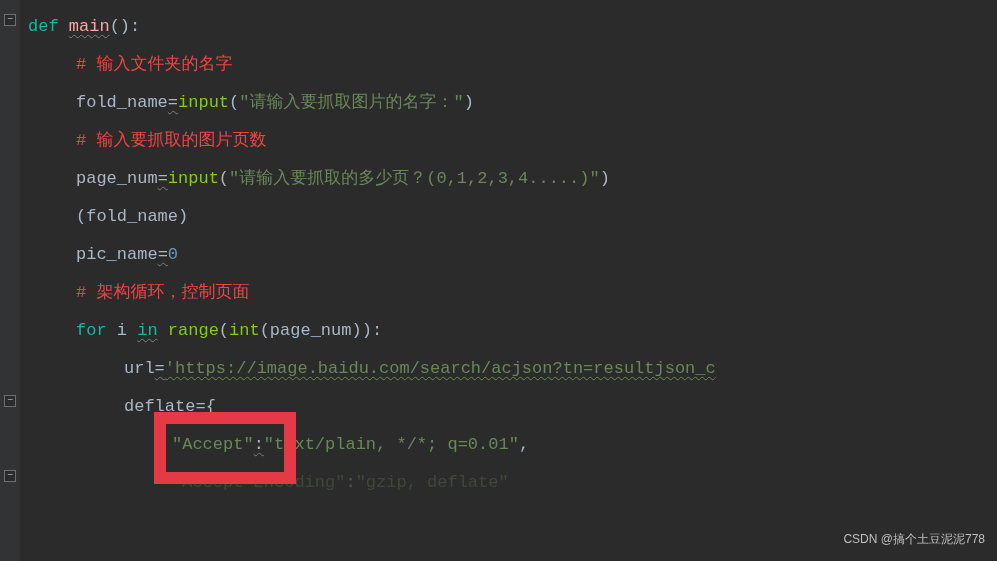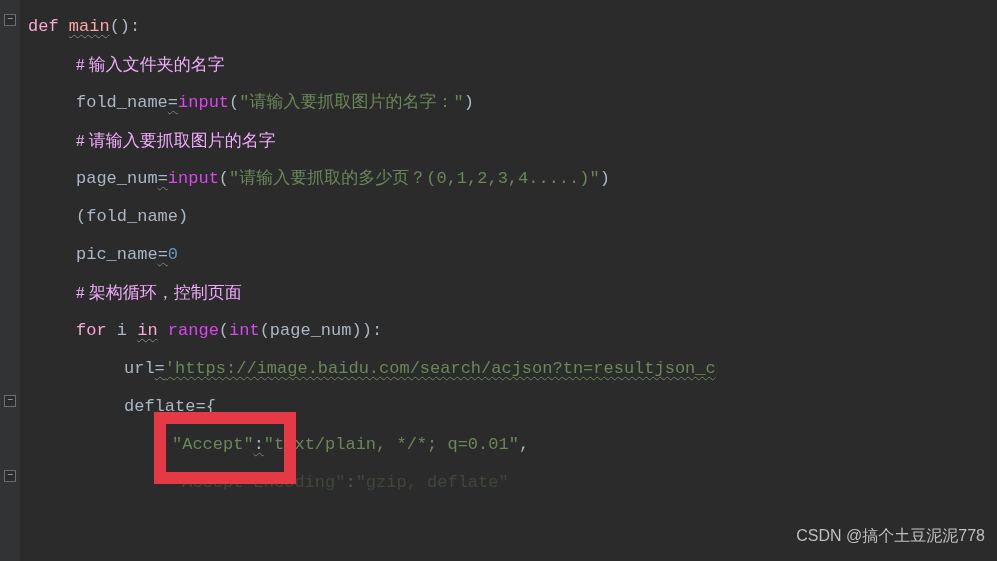--- a/index.html
+++ b/index.html
@@ -49,25 +49,25 @@
     .line {
       height: 38px;
       display: flex;
       align-items: center;
       white-space: pre;
     }
     .indent1 { padding-left: 48px; }
     .indent2 { padding-left: 96px; }
     .indent3 { padding-left: 144px; }
     
-    .keyword { color: #f9a8d4; }
+    .keyword { color: #14b8a6; }
     .func-name { color: #fca5a5; }
-    .builtin { color: #d946ef; }
+    .builtin { color: #84cc16; }
     .string { color: #6a8759; }
-    .comment { color: #f0abfc; font-family: Liberation Serif, serif; }
+    .comment { color: #ef4444; }
     .number { color: #6897bb; }
     .paren { color: #a9b7c6; }
     
     .wavy {
       text-decoration: underline wavy #808080;
       text-decoration-thickness: 1px;
       text-underline-offset: 3px;
     }
     .wavy-green {
       text-decoration: underline wavy #6a8759;
@@ -81,21 +81,21 @@
       background: transparent;
       pointer-events: none;
       z-index: 10;
     }
     
     .watermark {
       position: absolute;
       bottom: 12px;
       right: 12px;
       color: #bfbfbf;
-      font-size: 16px;
+      font-size: 12px;
       font-family: sans-serif;
       z-index: 20;
     }
   </style>
 </head>
 <body>
 
 <div class="editor">
   <div class="gutter">
     <div class="fold-marker" style="top:14px;">−</div>
@@ -110,21 +110,21 @@
 
     <div class="line indent1">
       <span class="comment"># 输入文件夹的名字</span>
     </div>
 
     <div class="line indent1">
       <span>fold_name</span><span class="wavy">=</span><span class="builtin">input</span><span class="paren">(</span><span class="string">"请输入要抓取图片的名字："</span><span class="paren">)</span>
     </div>
 
     <div class="line indent1">
-      <span class="comment"># 请输入要抓取图片的名字</span>
+      <span class="comment"># 输入要抓取的图片页数</span>
     </div>
 
     <div class="line indent1">
       <span>page_num</span><span class="wavy">=</span><span class="builtin">input</span><span class="paren">(</span><span class="string">"请输入要抓取的多少页？(0,1,2,3,4.....)"</span><span class="paren">)</span>
     </div>
 
 
     <div class="line indent1">
       <span class="paren">(</span><span>fold_name</span><span class="paren">)</span>
     </div>

